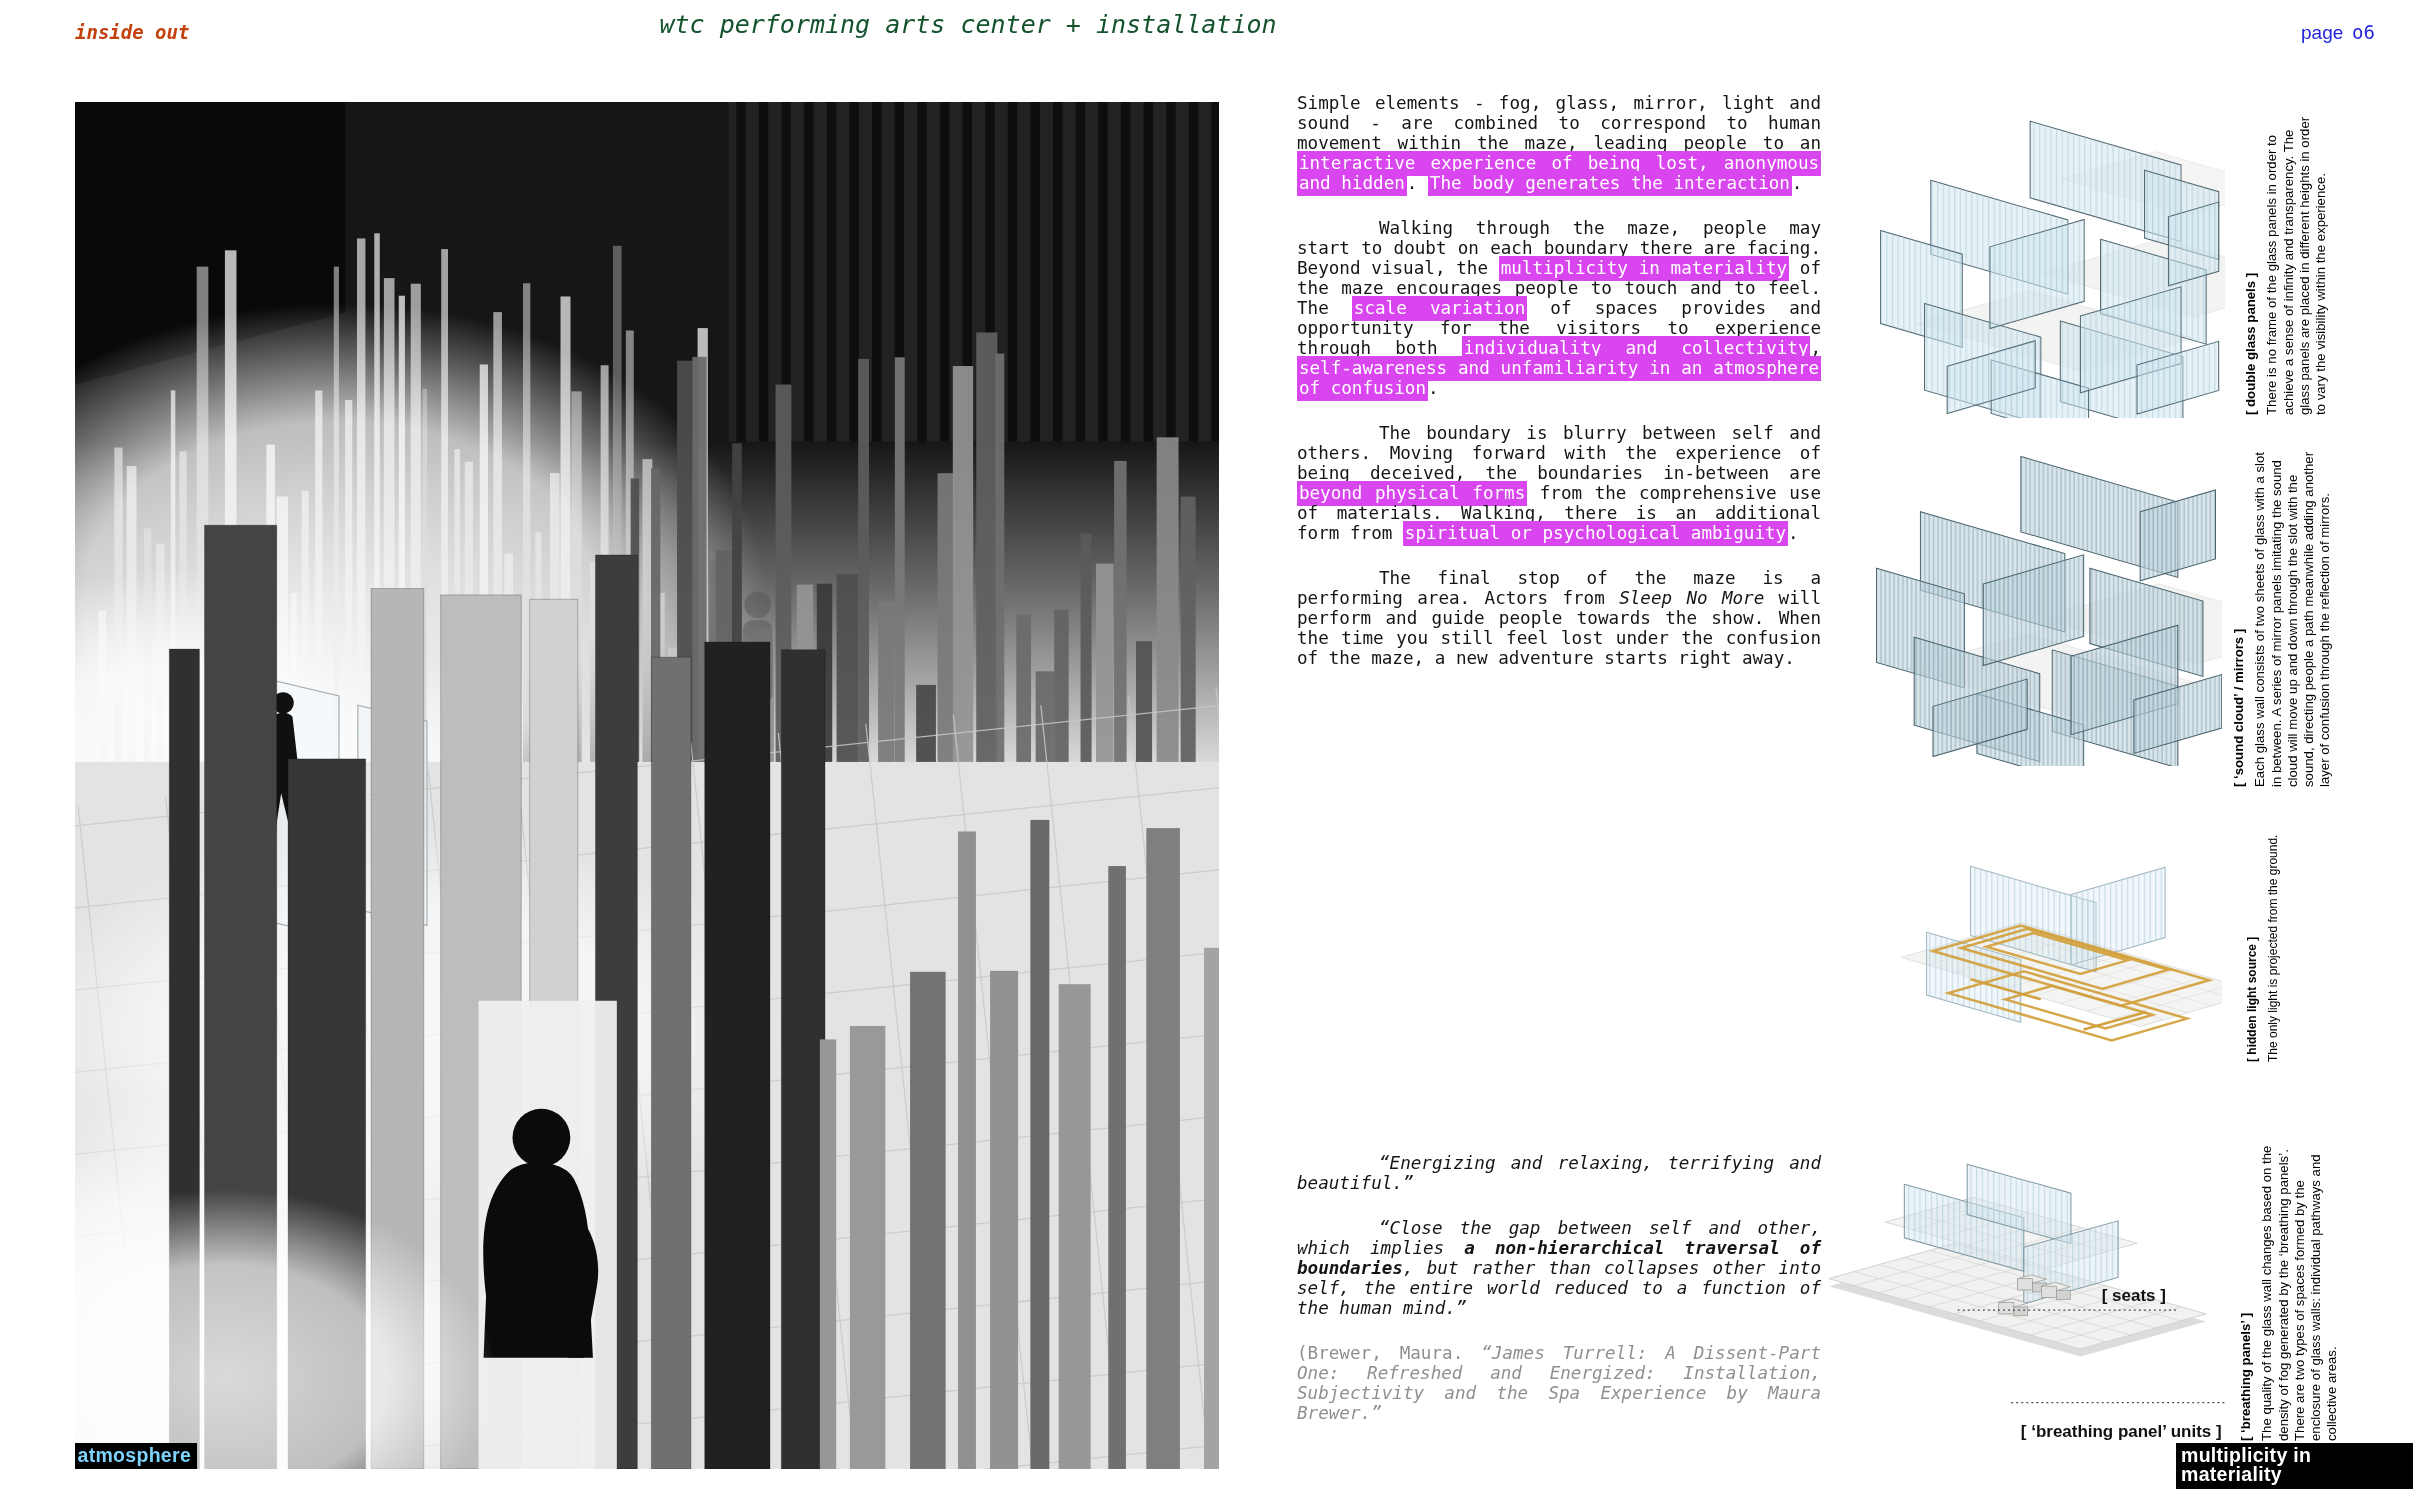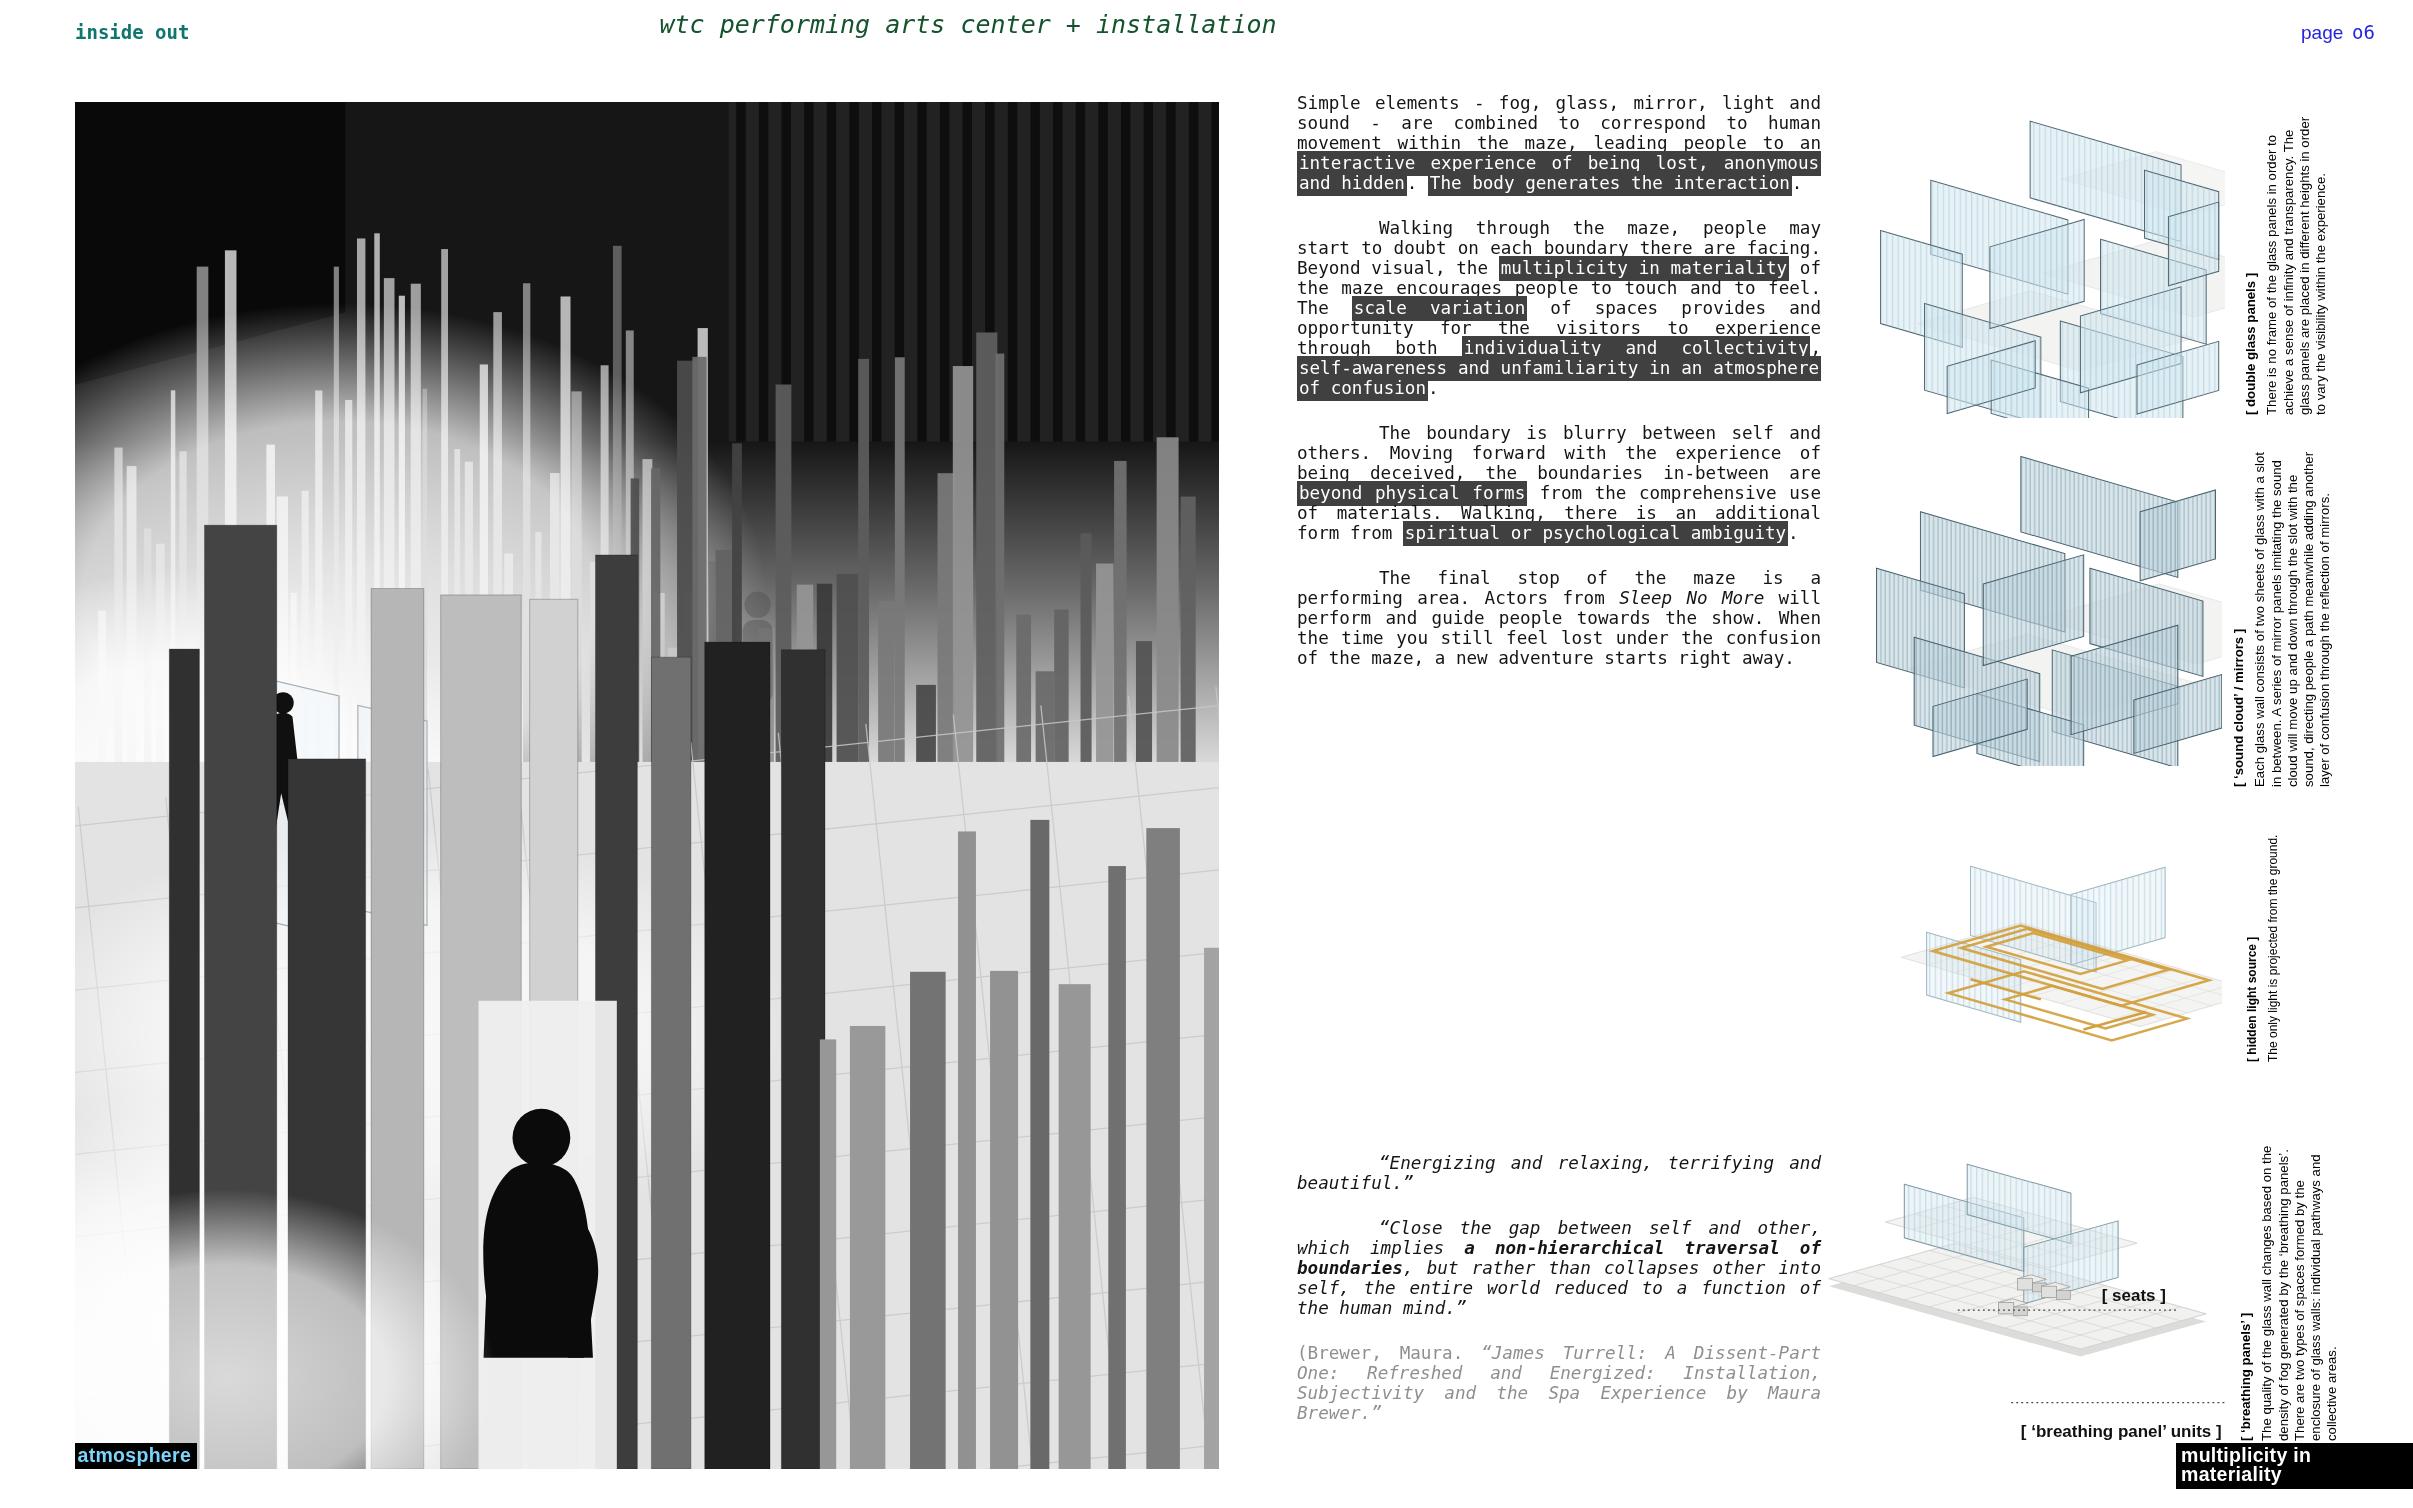--- a/index.html
+++ b/index.html
@@ -1,40 +1,40 @@
 <!DOCTYPE html>
 <html style="font-size:10px"><head>
 <meta charset="utf-8">
 <style>
   html,body{margin:0;padding:0;}
   body{width:2413px;height:1508px;position:relative;background:#ffffff;overflow:hidden;
        font-family:"DejaVu Sans Mono",monospace;color:#151515;}
 
   
-  .hdr-left{position:absolute;left:75px;top:22.6px;font-weight:bold;font-size:19px;line-height:1;color:#0f766e;}
+  .hdr-left{position:absolute;left:75px;top:22.6px;font-weight:bold;font-size:19px;line-height:1;color:#c2410c;font-style:italic;}
   .hdr-center{position:absolute;left:968px;top:12px;transform:translateX(-50%);font-style:italic;font-size:25px;line-height:1;color:#14532d;white-space:nowrap;}
   .hdr-right{position:absolute;right:38px;top:22.6px;font-size:19px;line-height:1;color:#2424dd;white-space:nowrap;font-family:"Liberation Sans",sans-serif;}
   .hdr-right .num{font-weight:normal;margin-left:8.8px;font-family:"DejaVu Sans Mono",monospace;}
 
   
   .hero{position:absolute;left:75px;top:102px;width:1144px;height:1367px;overflow:hidden;background:#fff;}
   .hero svg{display:block;width:100%;height:100%;}
   .img-tag{position:absolute;left:75px;top:1443px;background:#000;color:#7dd3fc;
            font-family:"Liberation Sans",sans-serif;font-weight:bold;font-size:19.5px;line-height:1;
            padding:2.5px 6.3px 4.4px 2.5px;letter-spacing:0.3px;}
   .foot-tag{position:absolute;left:2176px;top:1443px;background:#000;color:#fff;
            font-family:"Liberation Sans",sans-serif;font-weight:bold;font-size:19.5px;line-height:1;
            padding:2.5px 5px 4.4px 5px;letter-spacing:0.3px;}
 
   
   .col{position:absolute;left:1297px;top:93px;width:524px;}
   .quotes-col{position:absolute;left:1297px;top:1153px;width:524px;}
   .para{font-size:17.6px;line-height:20px;text-align:justify;margin:0 0 25px 0;}
   .para.indent{text-indent:82px;}
-  .para .hl{background:#404040;color:#fff;padding:1.9px 1.9px 2.5px 1.9px;
+  .para .hl{background:#d946ef;color:#fff;padding:1.9px 1.9px 2.5px 1.9px;
             -webkit-box-decoration-break:clone;box-decoration-break:clone;}
   .para .i,.citation .i{font-style:italic;}
   .para .b{font-weight:bold;}
   .para.quote{font-style:italic;}
   .citation{font-size:17.6px;line-height:20px;text-align:justify;color:#8f8f8f;margin-top:0;}
 
   
   .vlabel{position:absolute;writing-mode:vertical-rl;transform:rotate(180deg);
           font-family:"Liberation Sans",sans-serif;color:#000;}
   .vlabel .vh{font-weight:bold;margin-block-end:5px;}

